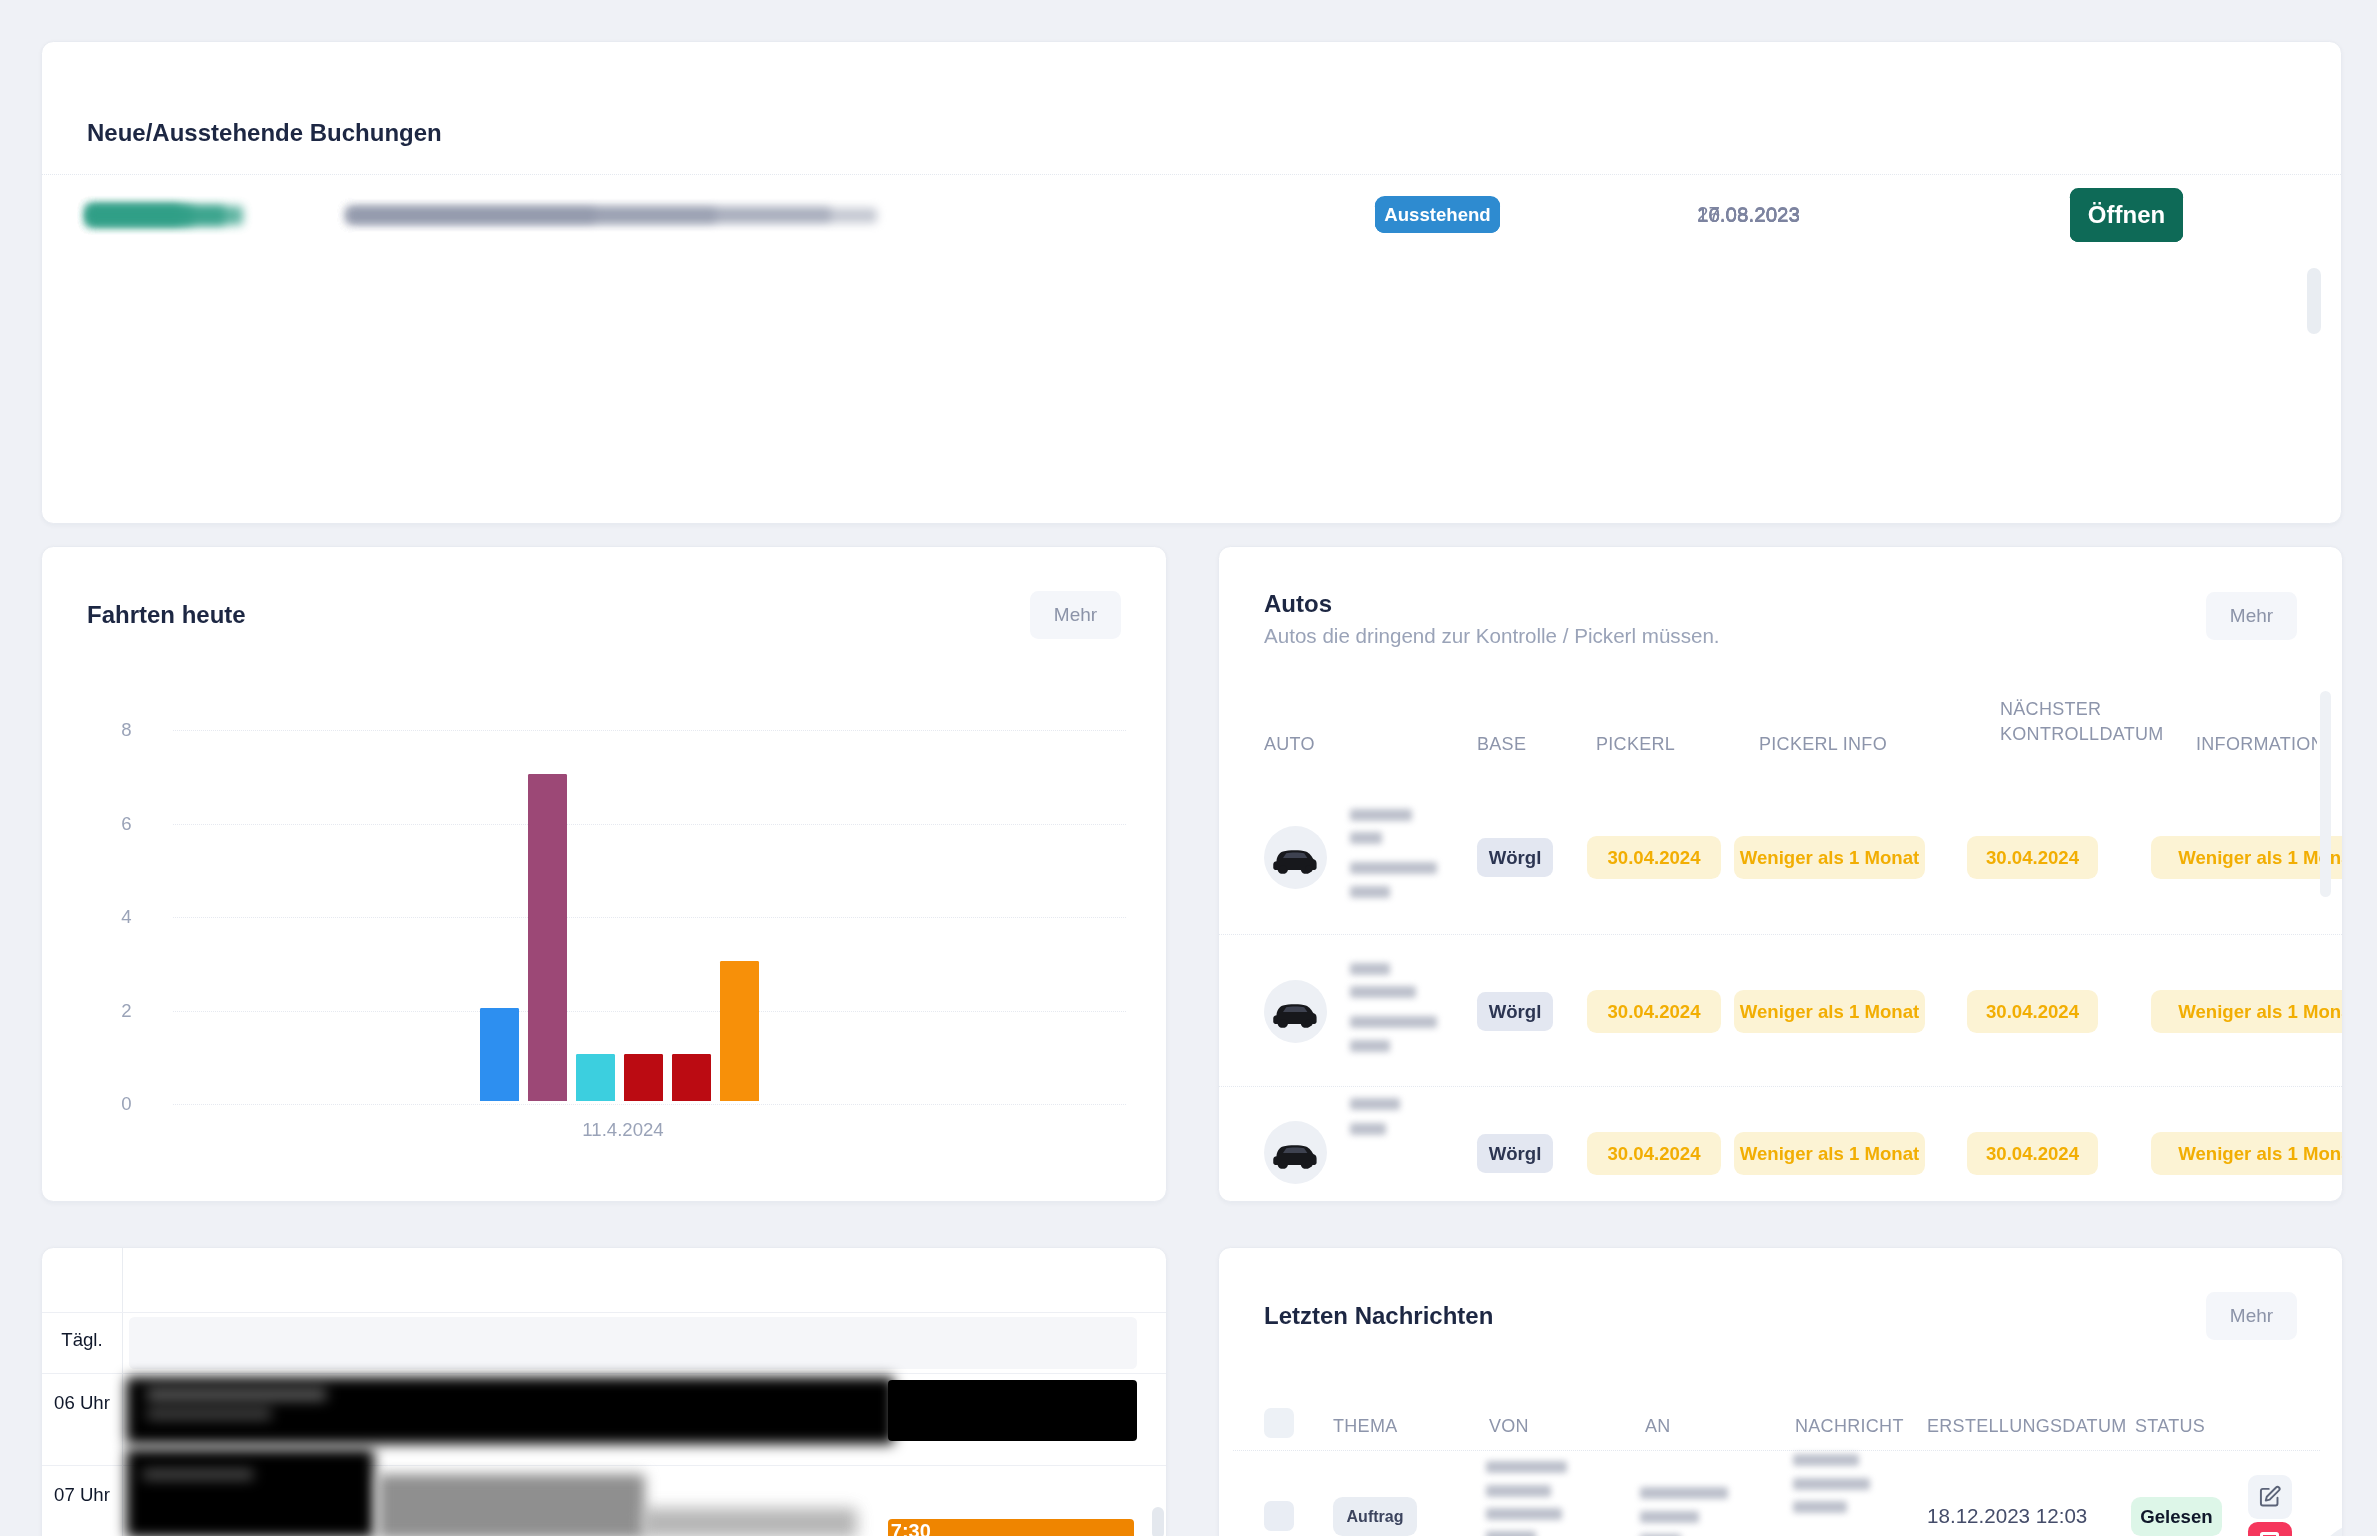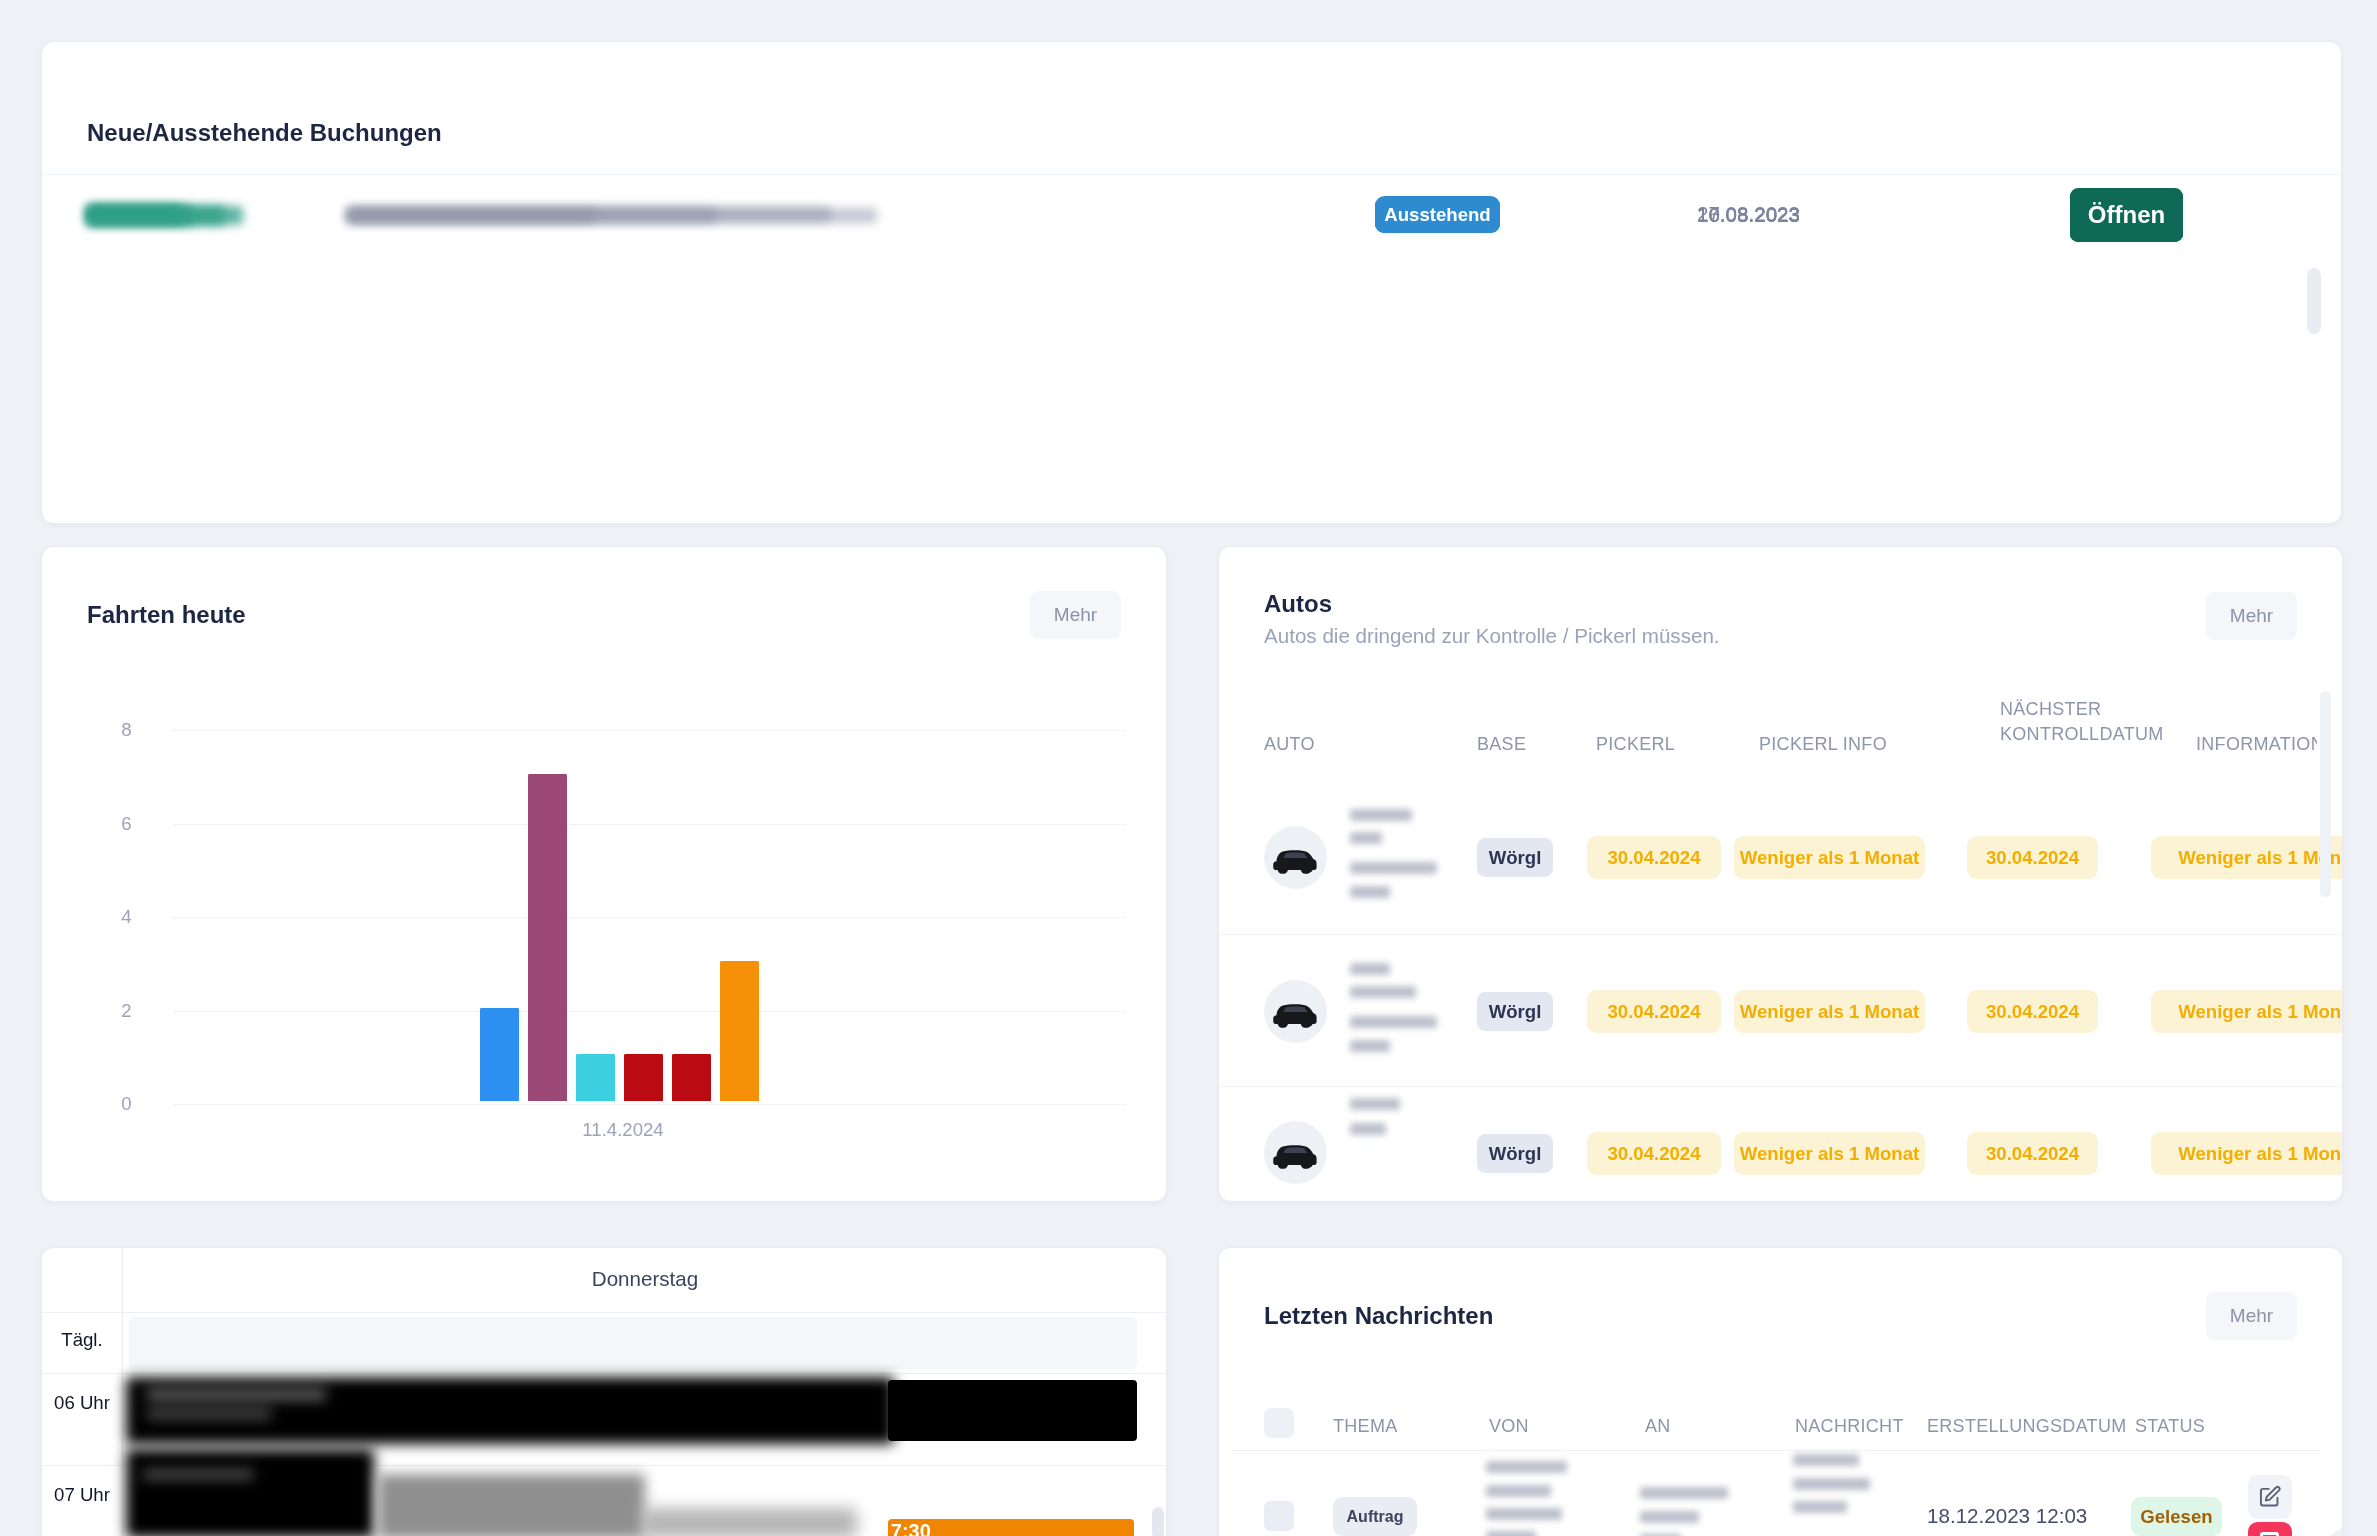--- a/index.html
+++ b/index.html
@@ -63,21 +63,21 @@
   .cal-time { position:absolute; left:0; width:80px; text-align:center;
     font-size:18.6px; color:#0f172a; }
   .cal-evt { position:absolute; border-radius:4.1px; }
 
   
   .checkbox { position:absolute; width:30px; height:30px; border-radius:6.9px;
     background:#e9edf4; cursor:pointer; }
   .chip-light { position:absolute; background:#e9edf3; color:#3c445e; font-size:16px;
     font-weight:600; border-radius:9.6px; display:flex; align-items:center;
     justify-content:center; }
-  .badge-green { position:absolute; background:#ddf6e8; color:#a16207; font-size:18.6px;
+  .badge-green { position:absolute; background:#ddf6e8; color:#0f172a; font-size:18.6px;
     font-weight:700; border-radius:9.6px; display:flex; align-items:center;
     justify-content:center; }
   .icon-btn { position:absolute; width:44px; height:44px; border-radius:9.6px;
     background:#f0f3f8; border:none; cursor:pointer; display:flex;
     align-items:center; justify-content:center; }
 </style>
 </head>
 <body>
 
 <section class="panel" style="left:41px; top:41px; width:2301px; height:483px;">
@@ -212,21 +212,20 @@
     <span class="ybadge" style="left:368px; top:45px; width:134px;">30.04.2024</span>
     <span class="ybadge" style="left:515px; top:45px; width:191px;">Weniger als 1 Monat</span>
     <span class="ybadge" style="left:748px; top:45px; width:131px;">30.04.2024</span>
     <span class="ybadge" style="left:932px; top:45px; width:234px;">Weniger als 1 Monat</span>
   </div>
   <div class="scroll-thumb" style="left:1101px; top:144px; width:11px; height:206px; background:#eef1f5;"></div>
 </section>
 
 <section class="panel" style="left:41px; top:1247px; width:1126px; height:290px; border-radius:12.4px 12.4px 0 0;">
   <div style="position:absolute; left:80px; top:0; width:1.4px; height:100%; background:#e9ecf1;"></div>
-  <div style="position:absolute; left:80px; top:19px; width:1046px; text-align:center; font-size:20.6px; color:#3c4560;">Donnerstag</div>
   <div class="cal-line" style="top:64px;"></div>
 
   <span class="cal-time" style="top:81px;">Tägl.</span>
   <div style="position:absolute; left:87px; top:69px; width:1008px; height:52px; background:#f5f6f9; border-radius:5.5px;"></div>
   <div class="cal-line" style="top:125px;"></div>
 
   <span class="cal-time" style="top:144px;">06 Uhr</span>
   <div class="cal-evt" style="left:84px; top:129px; width:768px; height:67px; background:#000; filter:blur(6.2px);">
     <div style="position:absolute; left:20.6px; top:12.4px; width:179px; height:11px; background:#fff; opacity:.4;"></div>
     <div style="position:absolute; left:20.6px; top:32px; width:124px; height:9.6px; background:#fff; opacity:.3;"></div>

